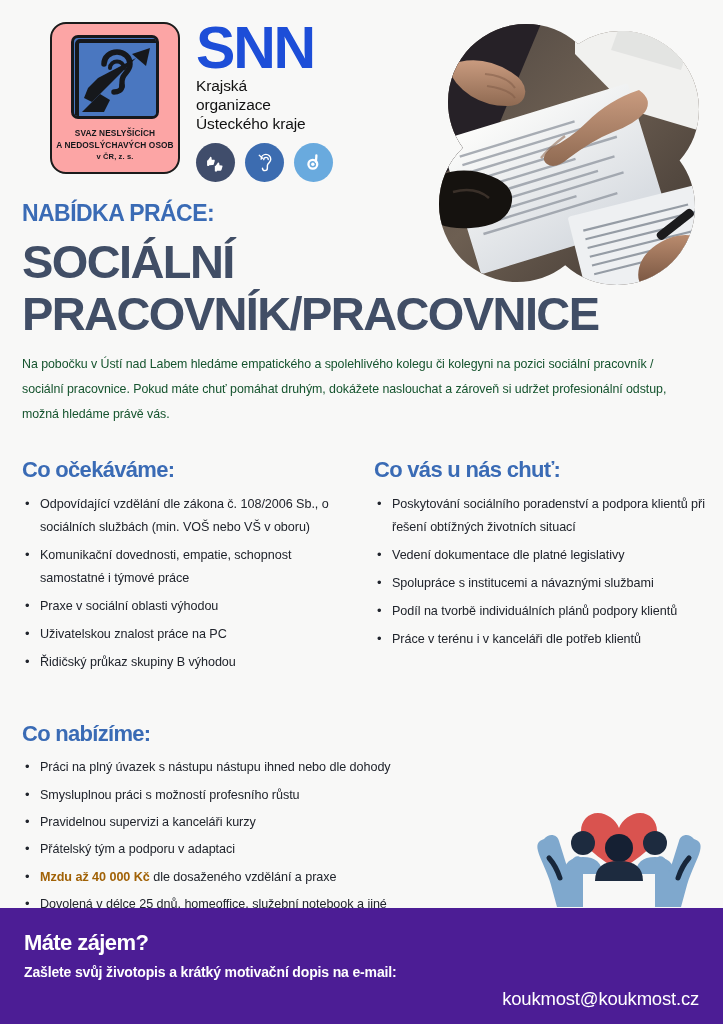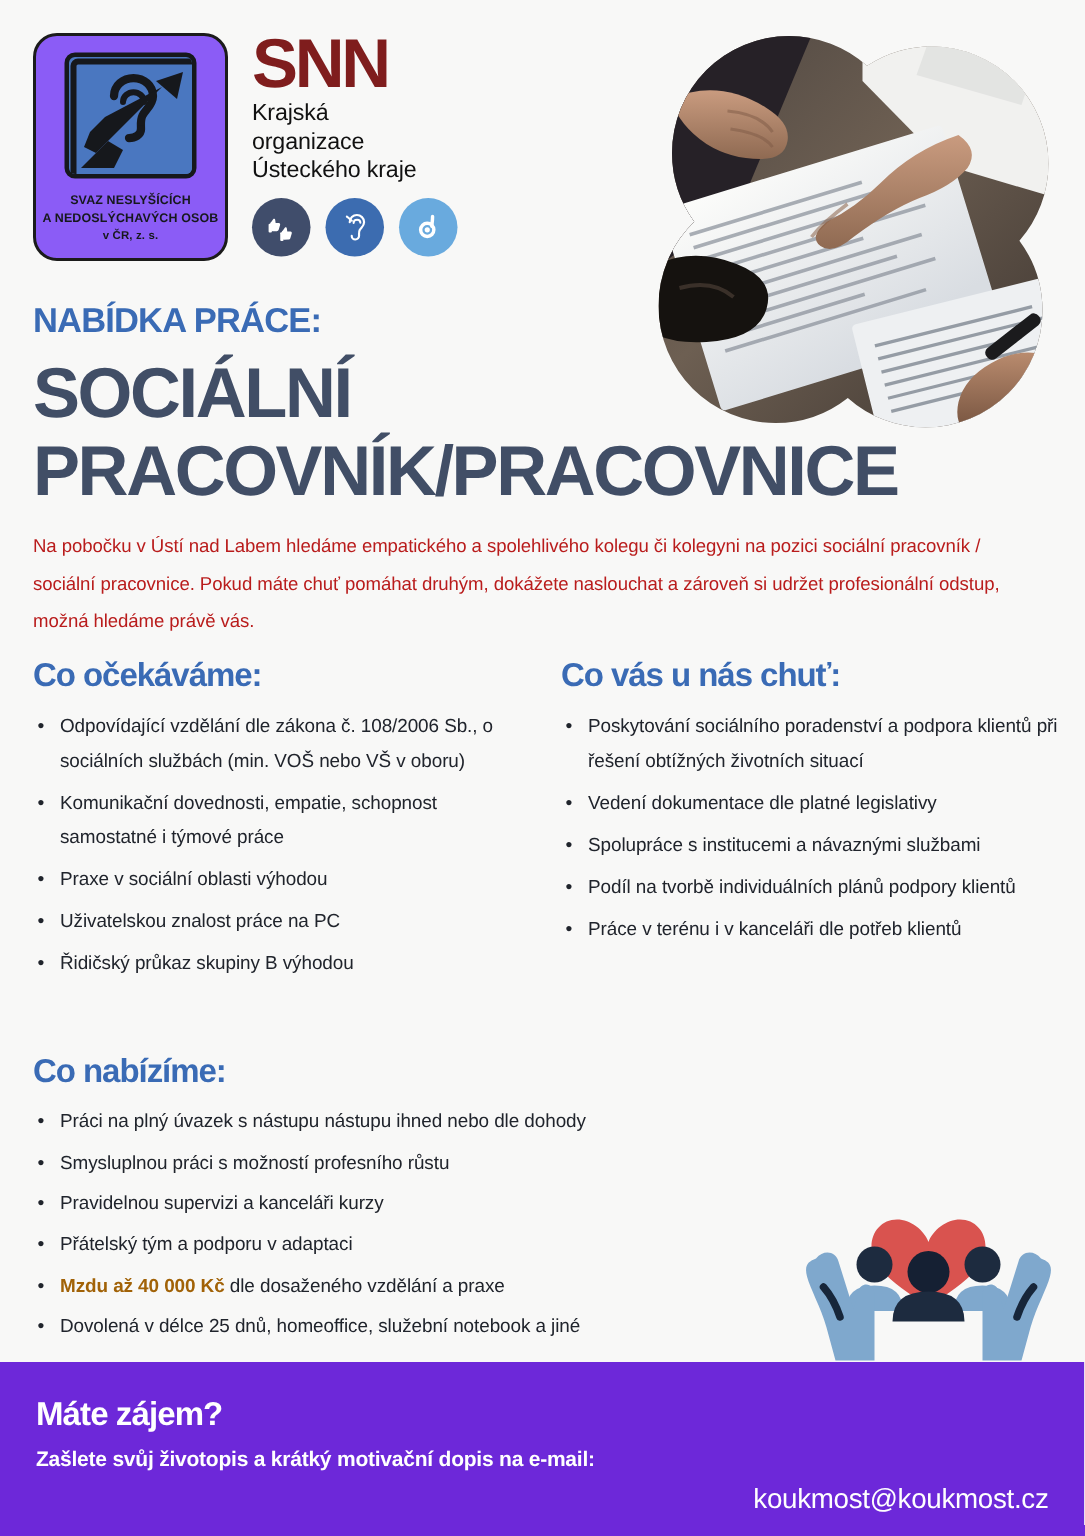--- a/index.html
+++ b/index.html
@@ -34,25 +34,26 @@
     align-items: flex-start;
     gap: 16px;
     z-index: 4;
   }
 
   .logo-badge {
     width: 130px;
     height: 152px;
     border: 2.5px solid #1b1b1b;
     border-radius: 16px;
-    background: #8b5cf6;
+    background: #fca5a5;
     display: flex;
     flex-direction: column;
     align-items: center;
     padding-top: 11px;
+    margin-left: 28px;
   }
 
   .ear-symbol {
     width: 88px;
     height: 84px;
     border: 3px solid #16181c;
     border-radius: 7px;
     background: #4a77c0;
     position: relative;
     overflow: hidden;
@@ -69,25 +70,25 @@
     font-weight: 700;
     letter-spacing: .1px;
     display: block;
     white-space: nowrap;
   }
   .badge-line.small { font-size: 7.6px; }
 
   .brand { padding-top: 2px; }
 
   .brand-name {
-    font-size: 46px;
+    font-size: 59px;
     font-weight: 700;
     letter-spacing: -2.2px;
     line-height: .82;
-    color: #7f1d1d;
+    color: #1d4ed8;
   }
 
   .brand-sub {
     font-size: 15.5px;
     line-height: 1.22;
     color: #111111;
     margin-top: 5px;
     letter-spacing: -.1px;
   }
 
@@ -145,21 +146,21 @@
   .title-1 { font-size: 47px; margin-top: 13px; }
   .title-2 { font-size: 47px; margin-top: 4px; }
 
   .intro {
     position: absolute;
     top: 352px;
     left: 22px;
     width: 672px;
     font-size: 12.4px;
     line-height: 2.0;
-    color: #b91c1c;
+    color: #14532d;
     letter-spacing: -.05px;
   }
 
   
   .cols {
     position: absolute;
     top: 438px;
     left: 22px;
     width: 683px;
     display: flex;
@@ -168,20 +169,21 @@
   .col-left  { width: 330px; }
   .col-right { width: 331px; }
 
   .sec-head {
     font-size: 22px;
     font-weight: 700;
     color: #3a6bb5;
     letter-spacing: -.7px;
     line-height: 1.1;
     margin-bottom: 11px;
+    margin-top: 20px;
   }
 
   ul.blist {
     list-style: none;
     padding-left: 0;
   }
   ul.blist li {
     position: relative;
     padding-left: 18px;
     font-size: 12.6px;
@@ -221,21 +223,21 @@
   }
   .hands svg { display: block; width: 100%; height: 100%; }
 
   
   .footer {
     position: absolute;
     left: 0;
     bottom: 0;
     width: 723px;
     height: 116px;
-    background: #6d28d9;
+    background: #4c1d95;
     z-index: 3;
   }
 
   .footer-title {
     position: absolute;
     left: 24px;
     top: 22px;
     font-size: 22px;
     font-weight: 700;
     color: #ffffff;

